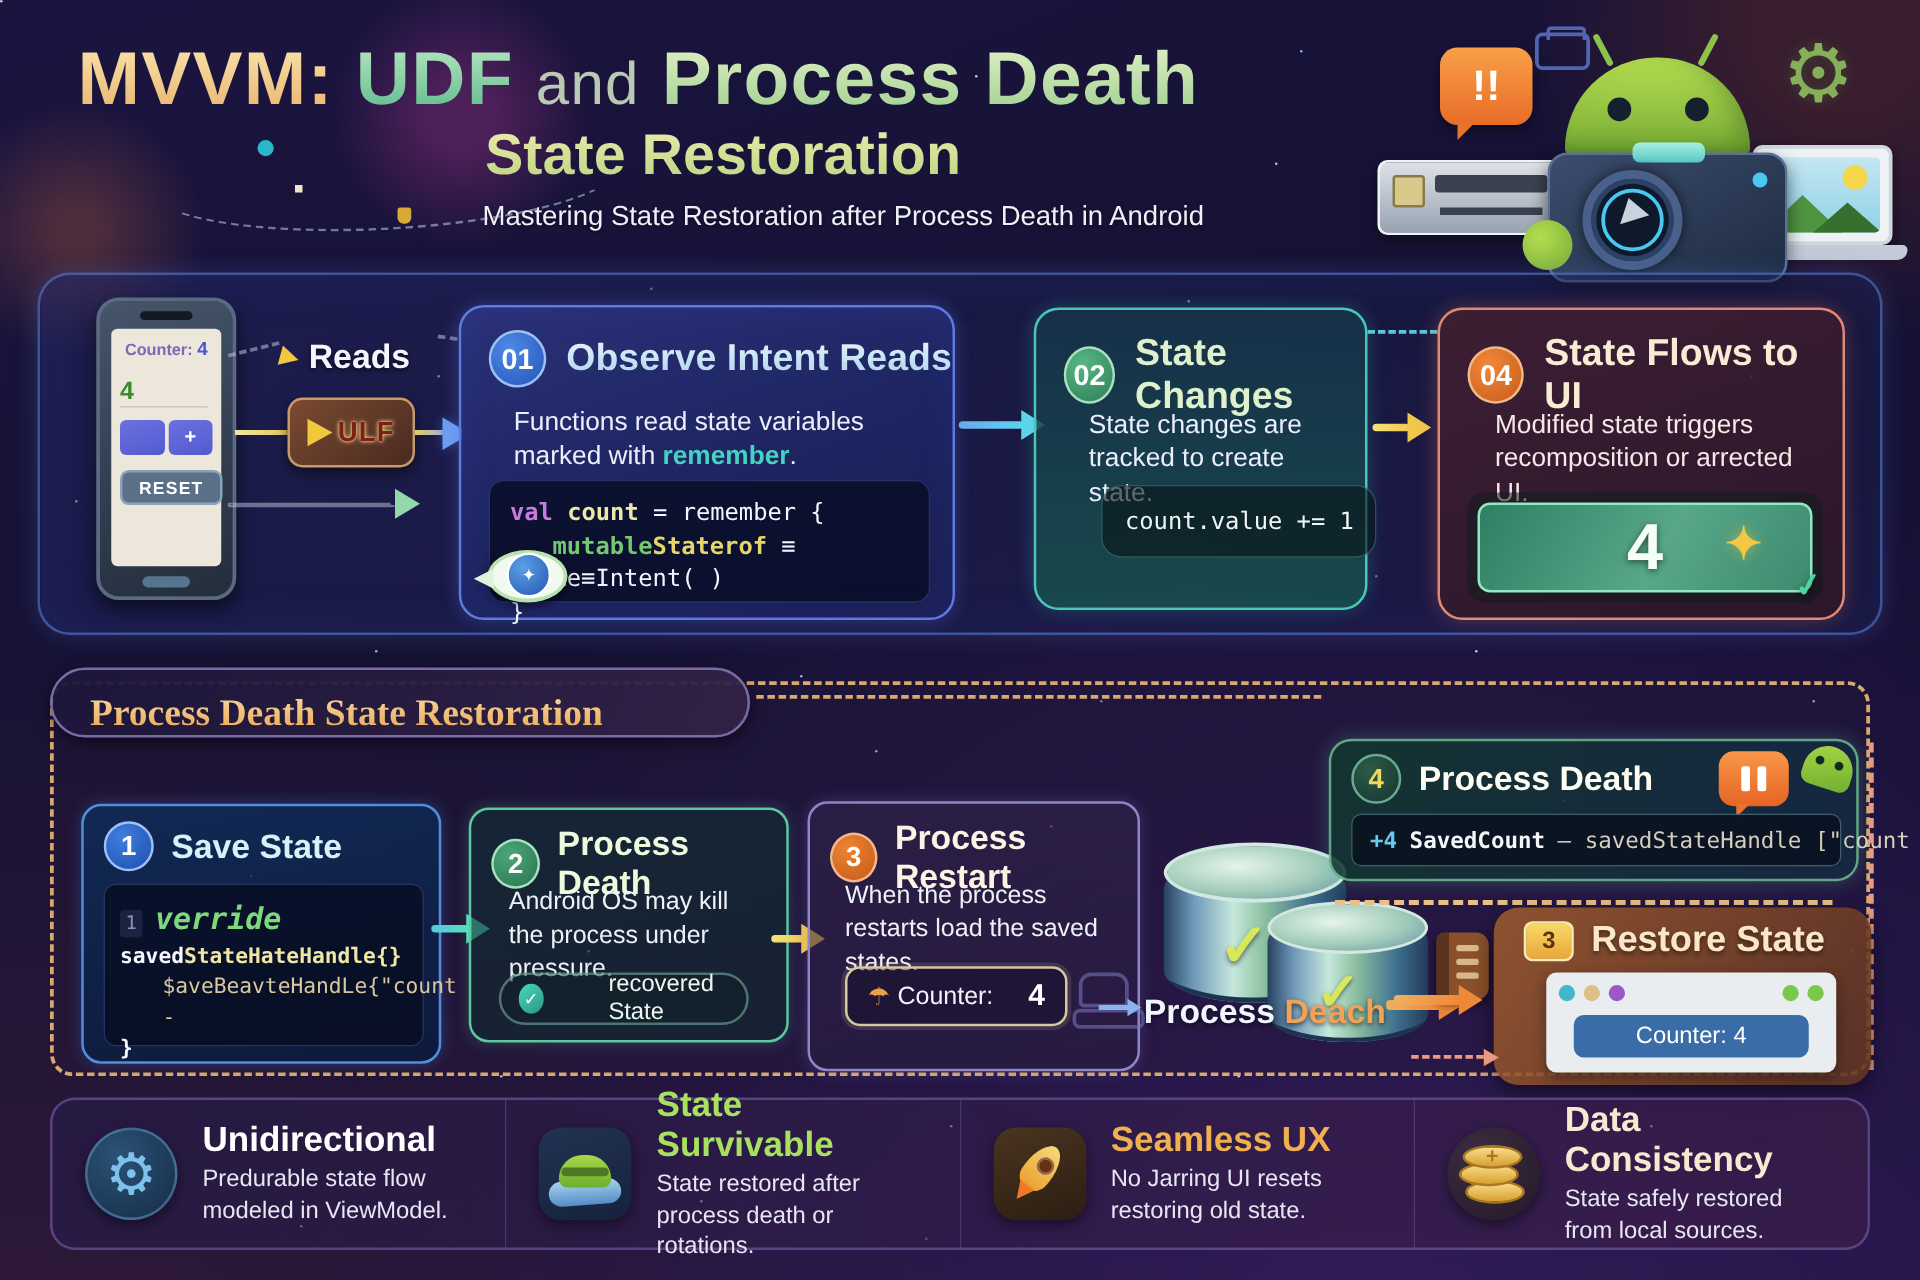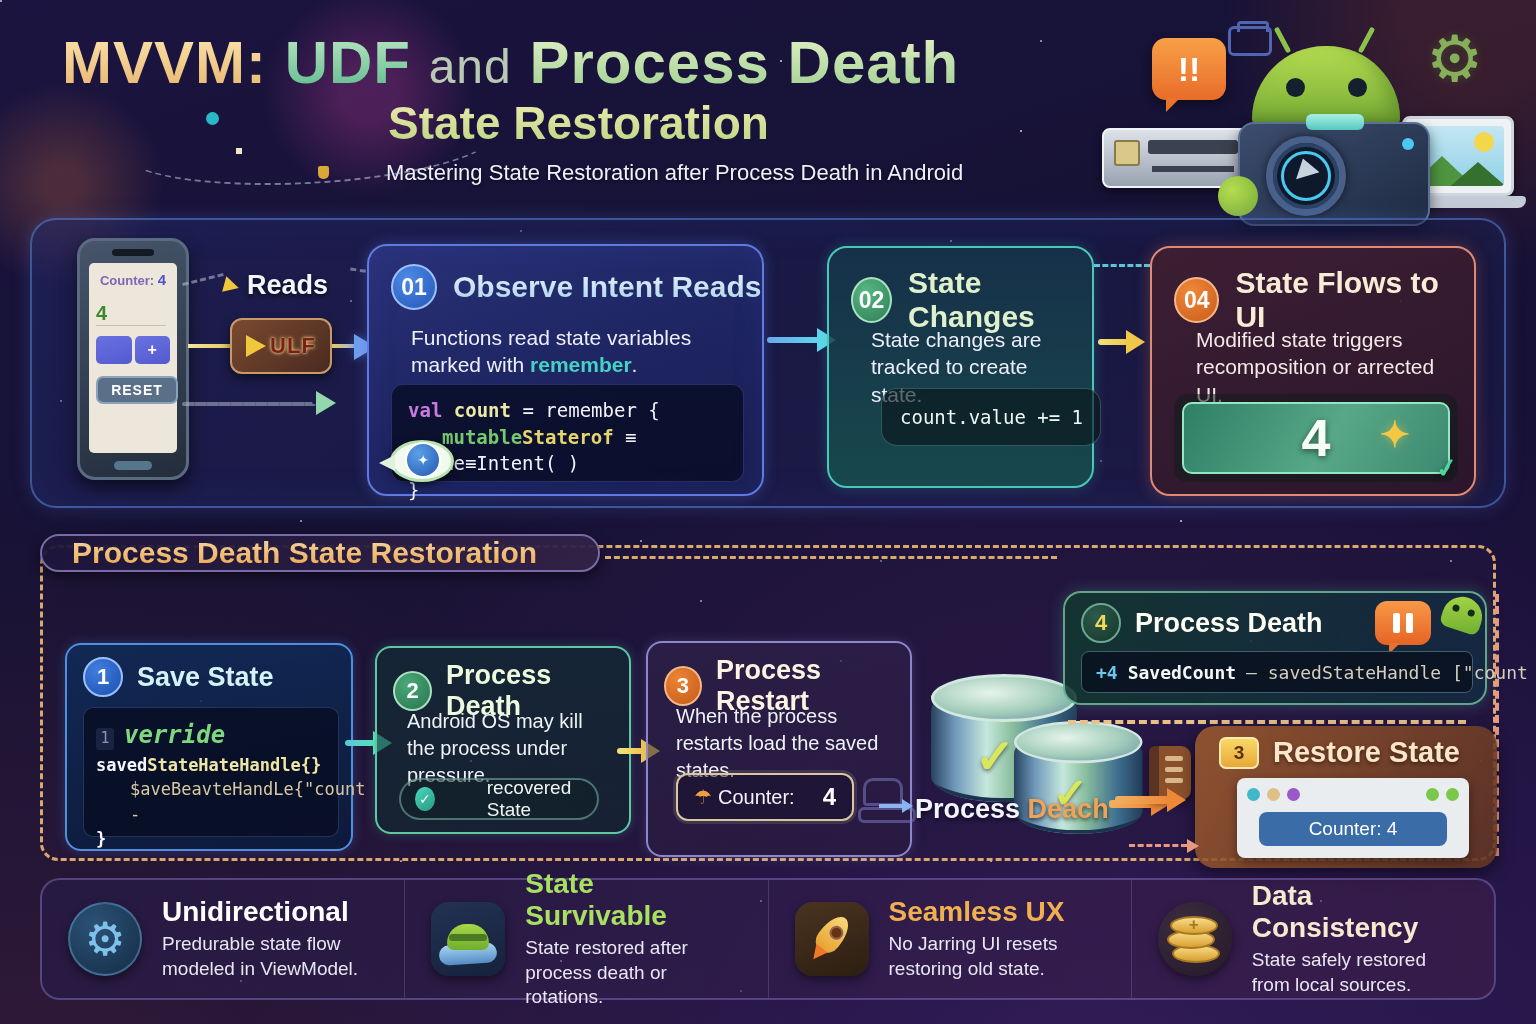--- a/index.html
+++ b/index.html
@@ -162,23 +162,23 @@
   .disp-wrap{ position:absolute; left:22px; top:146px; width:284px; height:88px; border-radius:14px; background:rgba(16,28,28,.55); }
   .disp{ position:absolute; inset:8px; border-radius:10px; border:2px solid #93e8c2;
     background:linear-gradient(120deg,#2f7f66,#57a788 55%,#3d8a70); display:flex; align-items:center; justify-content:center;
     font-size:52px; font-weight:bold; color:#f6fff6; text-shadow:0 2px 6px #0008; }
   .disp .spark{ position:absolute; right:38px; top:10px; font-size:36px; color:#f4c844; text-shadow:0 0 10px #f4c84488; }
   .disp .chk{ position:absolute; right:-10px; bottom:-12px; font-size:26px; color:#4ad8a0; transform:rotate(-8deg); }
 
   
   .sec2{ left:40px; top:545px; width:1456px; height:316px; border-radius:18px; border:3px dashed #d9a86c;
     background:rgba(38,24,58,.28); }
-  .pill-hd{ left:-3px; top:-14px; width:560px; height:38px; border-radius:28px;
+  .pill-hd{ left:-3px; top:-14px; width:560px; height:56px; border-radius:28px;
     background:linear-gradient(120deg, rgba(28,22,58,.95), rgba(50,34,70,.95)); border:2px solid #7a6aa8;
-    display:flex; align-items:flex-end; padding-left:30px; box-shadow:0 4px 12px #0008; }
+    display:flex; align-items:flex-end; padding-left:30px; box-shadow:0 4px 12px #0008;font-family:Liberation Serif, serif; }
   .pill-hd span{ font-size:30px; font-weight:bold; background:linear-gradient(180deg,#f6d9a2,#eda44e);
     -webkit-background-clip:text; background-clip:text; color:transparent; }
   .dash-hd{ left:562px; top:8px; width:452px; border-top:3px dashed #d9a86c; }
   .sec2-sub{ left:28px; top:46px; font-size:22px; color:#f2f2fa; text-shadow:0 1px 3px #0009; }
   .rcard{ border-radius:16px; }
   .cardS1{ left:22px; top:95px; width:288px; height:208px; background:linear-gradient(170deg, rgba(14,46,92,.8), rgba(10,26,60,.85));
     border:2px solid #4f8fe0; box-shadow:0 0 12px rgba(70,130,220,.3); }
   .rhead{ position:absolute; left:16px; top:12px; display:flex; align-items:center; gap:14px; }
   .rnum{ width:40px; height:40px; border-radius:50%; display:flex; align-items:center; justify-content:center; font-size:22px; font-weight:bold; }
   .rnum.blue{ background:radial-gradient(circle at 35% 30%,#3f7ee0,#1e4fae); border:2px solid #9cc0f8; color:#fff; }

